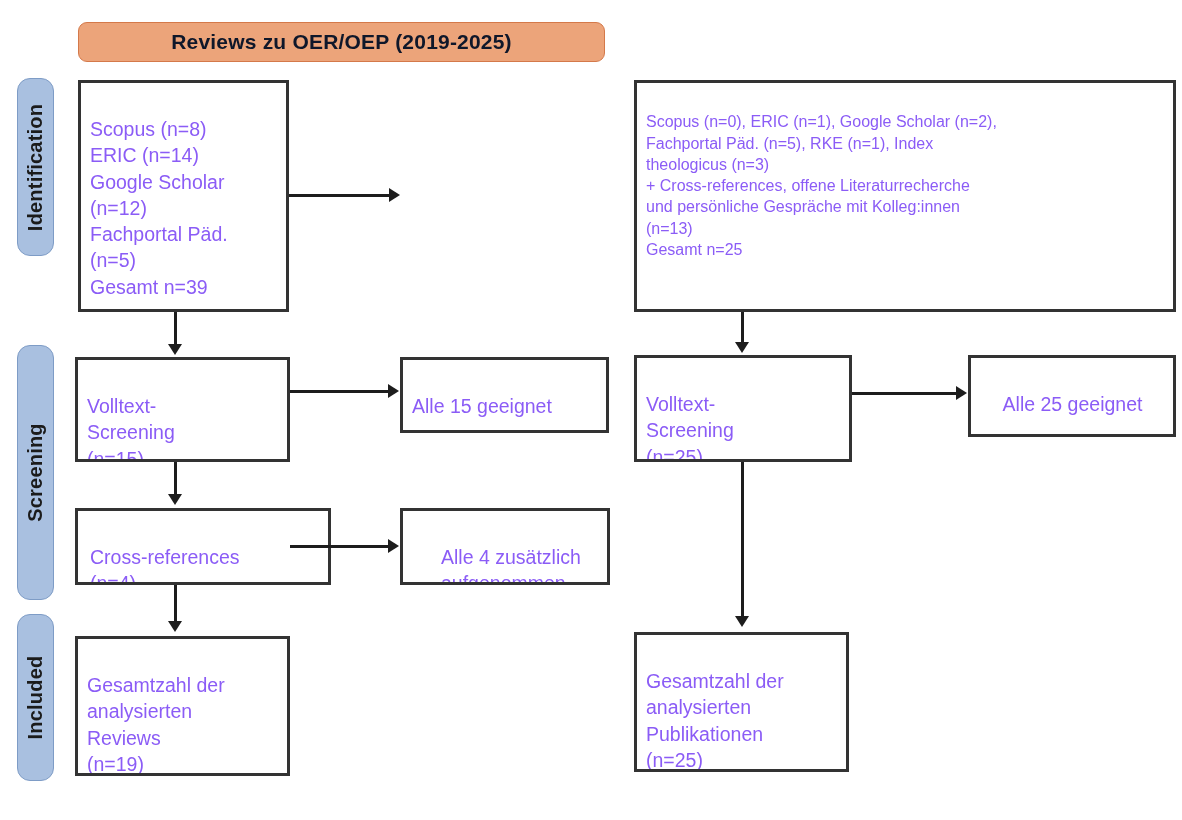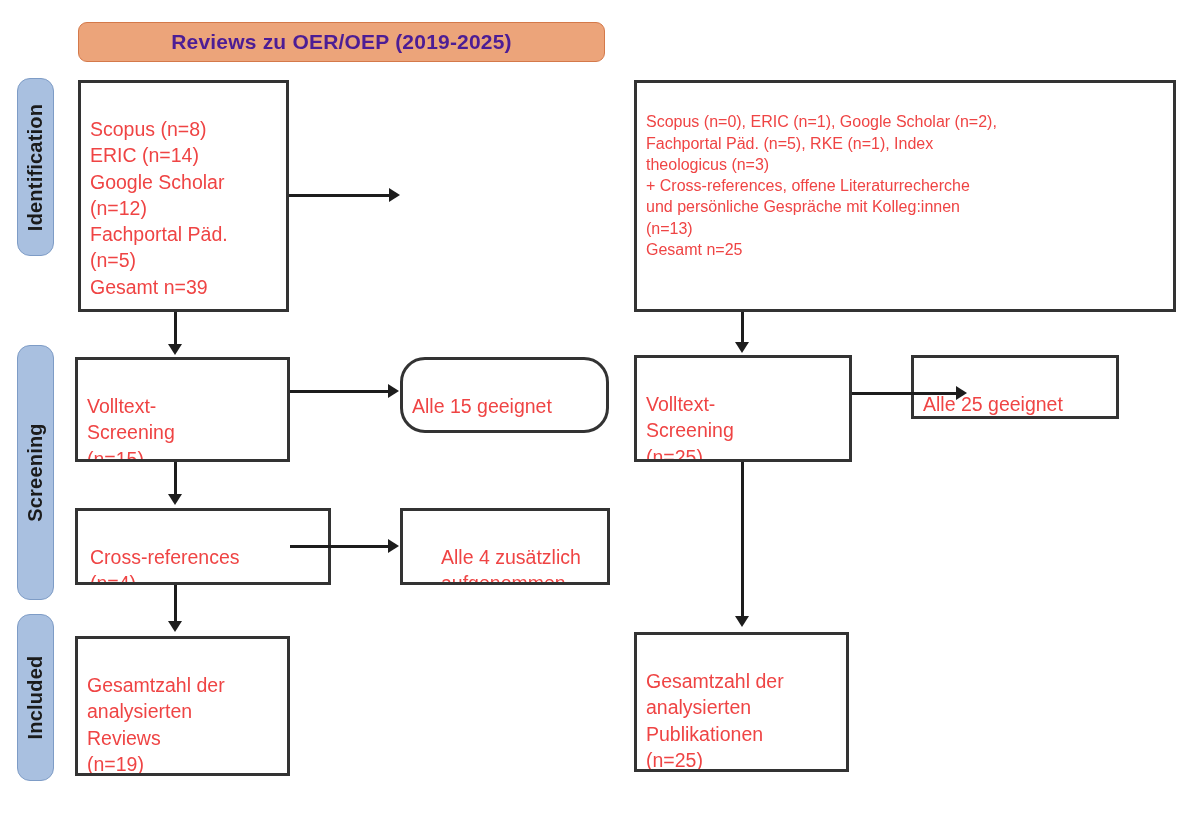--- a/index.html
+++ b/index.html
@@ -18,21 +18,21 @@
     background: #ffffff;
     overflow: hidden;
   }
 
   
   .col-header {
     position: absolute;
     background: #eca47a;
     border: 1px solid #d4794a;
     border-radius: 9px;
-    color: #4c1d95;
+    color: #0f172a;
     font-weight: bold;
     font-size: 21px;
     letter-spacing: 0.2px;
     display: flex;
     align-items: center;
     justify-content: center;
     text-align: center;
     box-sizing: border-box;
   }
 
@@ -56,21 +56,21 @@
     letter-spacing: 0.2px;
   }
 
   
   .flow-box {
     position: absolute;
     background: #ffffff;
     border: 3px solid #333333;
     box-sizing: border-box;
     padding: 7px 8px 6px 9px;
-    color: #ef4444;
+    color: #8b5cf6;
     font-size: 19.5px;
     line-height: 1.345;
     white-space: pre-line;
     overflow: hidden;
   }
   .flow-box.wide-text {
     font-size: 16px;
     line-height: 1.33;
   }
 
@@ -134,21 +134,21 @@
 Gesamt n=39</span>
   </div>
 
 
   <div class="flow-box" style="left:75px; top:357px; width:215px; height:105px;">
     <span>Volltext-
 Screening
 (n=15)</span>
   </div>
 
-  <div class="flow-box" style="left:400px; top:357px; width:209px; height:76px;border-radius:25px;">
+  <div class="flow-box" style="left:400px; top:357px; width:209px; height:76px;">
     <span>Alle 15 geeignet</span>
   </div>
 
   <div class="flow-box" style="left:75px; top:508px; width:256px; height:77px;padding-left:12px;">
     <span>Cross-references
 (n=4)</span>
   </div>
 
   <div class="flow-box" style="left:400px; top:508px; width:210px; height:77px;padding-left:38px;">
     <span>Alle 4 zusätzlich
@@ -171,21 +171,21 @@
 (n=13)
 Gesamt n=25</span>
   </div>
 
   <div class="flow-box" style="left:634px; top:355px; width:218px; height:107px;">
     <span>Volltext-
 Screening
 (n=25)</span>
   </div>
 
-  <div class="flow-box" style="left:911px; top:355px; width:208px; height:64px;">
+  <div class="flow-box" style="left:968px; top:355px; width:208px; height:82px;text-align:center;">
     <span>Alle 25 geeignet</span>
   </div>
 
   <div class="flow-box" style="left:634px; top:632px; width:215px; height:140px;">
     <span>Gesamtzahl der
 analysierten
 Publikationen
 (n=25)</span>
   </div>
 

